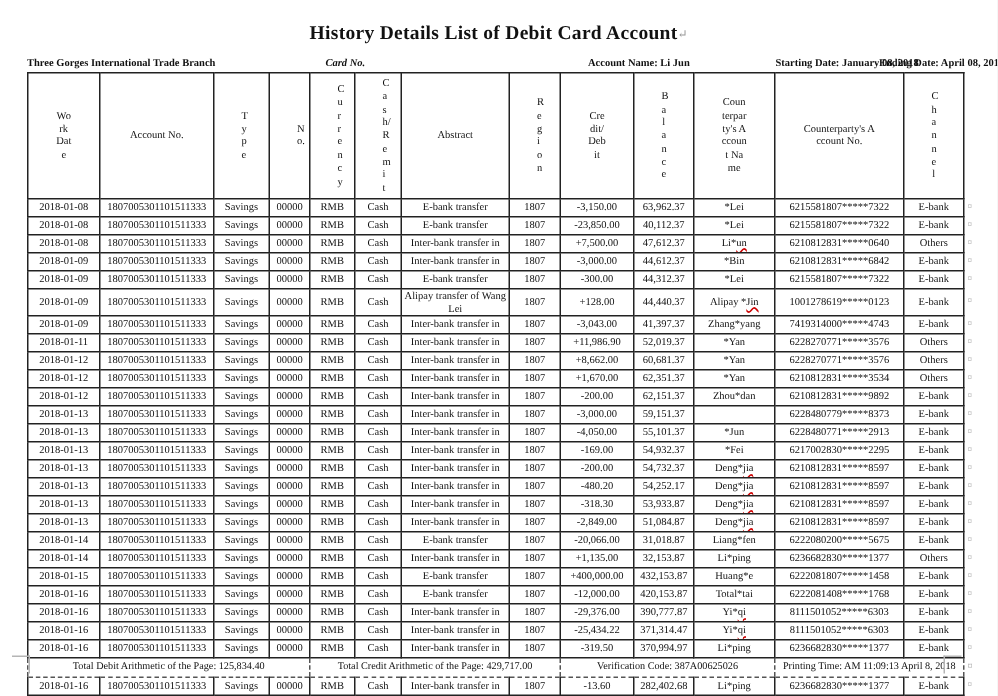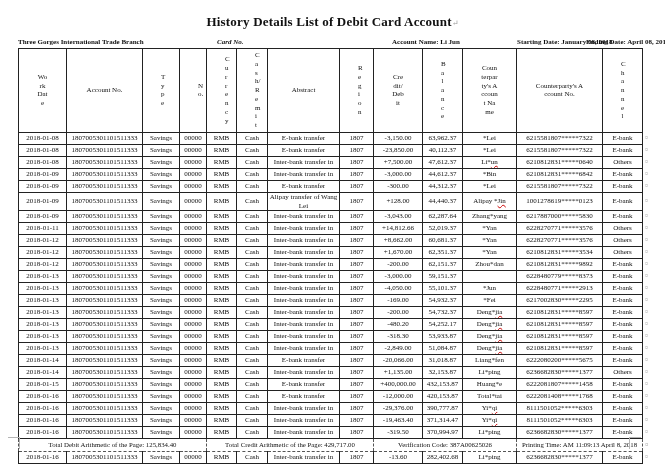--- a/index.html
+++ b/index.html
@@ -187,36 +187,36 @@
         <tr>
           <td>2018-01-09</td>
           <td>1807005301101511333</td>
           <td>Savings</td>
           <td>00000</td>
           <td>RMB</td>
           <td>Cash</td>
           <td>Inter-bank transfer in</td>
           <td>1807</td>
           <td>-3,043.00</td>
-          <td>62,287.64</td>
+          <td>41,397.37</td>
           <td>Zhang*yang</td>
-          <td>6217887000*****5830</td>
+          <td>7419314000*****4743</td>
           <td>E-bank</td>
           <td class="eor">¤</td>
         </tr>
         <tr>
           <td>2018-01-11</td>
           <td>1807005301101511333</td>
           <td>Savings</td>
           <td>00000</td>
           <td>RMB</td>
           <td>Cash</td>
           <td>Inter-bank transfer in</td>
           <td>1807</td>
-          <td>+14,812.66</td>
+          <td>+11,986.90</td>
           <td>52,019.37</td>
           <td>*Yan</td>
           <td>6228270771*****3576</td>
           <td>Others</td>
           <td class="eor">¤</td>
         </tr>
         <tr>
           <td>2018-01-12</td>
           <td>1807005301101511333</td>
           <td>Savings</td>
@@ -458,21 +458,21 @@
         </tr>
         <tr>
           <td>2018-01-16</td>
           <td>1807005301101511333</td>
           <td>Savings</td>
           <td>00000</td>
           <td>RMB</td>
           <td>Cash</td>
           <td>Inter-bank transfer in</td>
           <td>1807</td>
-          <td>-19,463.40</td>
+          <td>-25,434.22</td>
           <td>371,314.47</td>
           <td><span>Yi*</span><span class="squiggle">qi</span></td>
           <td>8111501052*****6303</td>
           <td>E-bank</td>
           <td class="eor">¤</td>
         </tr>
         <tr>
           <td>2018-01-16</td>
           <td>1807005301101511333</td>
           <td>Savings</td>

